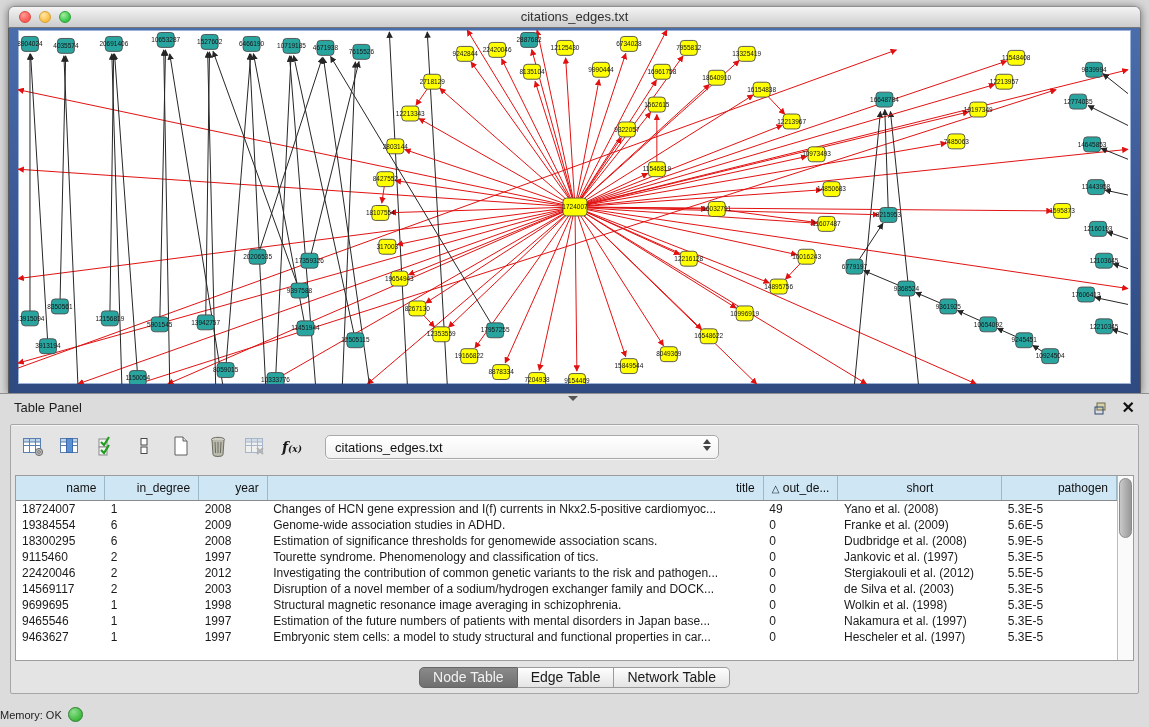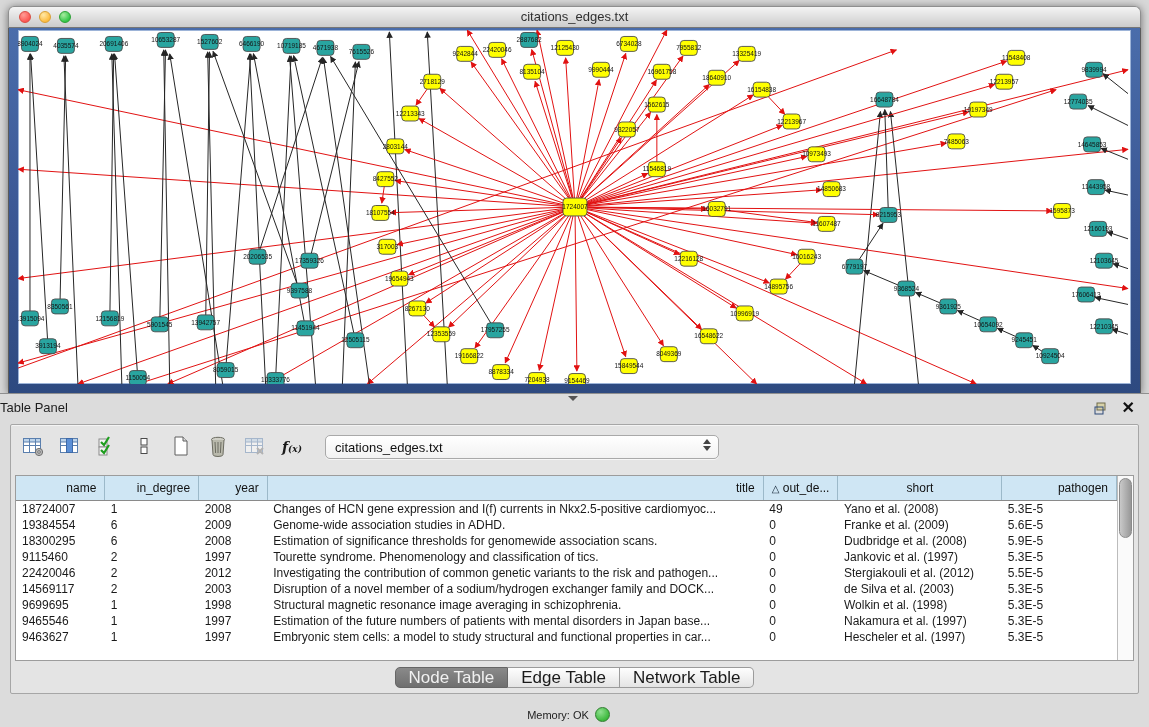--- a/index.html
+++ b/index.html
@@ -24,21 +24,21 @@
              border-left:1px solid #5a5a5a;border-right:1px solid #5a5a5a;}
   .net-frame svg{width:100%;height:100%;background:#ffffff;display:block;
                  box-shadow:inset 0 0 0 1px #9db4d8;}
 
   
   .table-panel{position:absolute;left:0;top:393px;width:1149px;height:334px;
                background:#dcdcdc;border-top:1px solid #8f8f8f;}
   .divider-handle{position:absolute;top:2px;left:568px;width:0;height:0;
                   border-left:5px solid transparent;border-right:5px solid transparent;
                   border-top:5px solid #555;}
-  .panel-header{height:28px;line-height:28px;font-size:13px;color:#1e1e1e;position:relative;}
+  .panel-header{height:28px;line-height:28px;padding-left:14px;font-size:13px;color:#1e1e1e;position:relative;}
   .panel-header-icons{position:absolute;right:14px;top:0;height:28px;display:flex;align-items:center;gap:14px;}
   .float-ic svg{display:block;}
   .close-x{font-size:16px;font-weight:bold;color:#111;line-height:28px;cursor:default;}
 
   .panel-inner{position:absolute;left:10px;right:10px;top:30px;height:268px;
                border:1px solid #a6a6a6;border-radius:2px;background:#e4e4e4;
                box-shadow:inset 0 1px 0 #f4f4f4;}
   .toolbar{height:44px;display:flex;align-items:center;padding-left:8px;gap:9px;}
   .tbtn{width:28px;height:28px;border:none;background:transparent;padding:2px;display:flex;
         align-items:center;justify-content:center;}
@@ -61,28 +61,28 @@
      font-size:12px;font-weight:normal;color:#111;height:24px;padding:0 8px;white-space:nowrap;overflow:hidden;}
   th.al-r{text-align:right;} th.al-c{text-align:center;} th.al-l{text-align:left;}
   .sort-tri{font-size:10px;color:#123;}
   td{font-size:12px;color:#1a1a1a;height:16px;padding:0 6px;white-space:nowrap;overflow:hidden;
      text-overflow:ellipsis;}
   .vscroll{width:15px;background:#fafafa;border-left:1px solid #bcbcbc;position:relative;}
   .vthumb{position:absolute;left:1px;right:1px;top:2px;height:58px;border-radius:7px;
           background:linear-gradient(90deg,#c9c9c9,#989898);border:1px solid #8b8b8b;}
 
   .tabs-row{position:absolute;bottom:5px;left:0;right:0;display:flex;justify-content:center;}
-  .seg{font-size:17px;line-height:19px;padding:0 13px;border:1px solid #9b9b9b;border-left-width:0;
+  .seg{font-size:14px;line-height:19px;padding:0 13px;border:1px solid #9b9b9b;border-left-width:0;
        background:linear-gradient(#fefefe,#e4e4e4);color:#1a1a1a;}
   .seg:first-child{border-left-width:1px;border-radius:5px 0 0 5px;}
   .seg:last-child{border-radius:0 5px 5px 0;}
   .seg.selected{background:linear-gradient(#8a8a8a,#6f6f6f);color:#f1f1f1;border-color:#666;}
 
   .statusbar{position:absolute;left:0;right:0;bottom:0;height:27px;display:flex;align-items:center;
-             justify-content:center;padding-right:12px;gap:6px;}
+             justify-content:flex-start;padding-right:12px;gap:6px;}
   .mem-label{font-size:11px;color:#222;}
   .mem-dot{width:13px;height:13px;border-radius:50%;
            background:radial-gradient(circle at 35% 30%,#8fe08f,#3db93d 70%);border:1px solid #2e7d2e;}
 </style>
 </head>
 <body>
 
 <div class="net-window">
   <div class="titlebar">
     <div class="lights">

